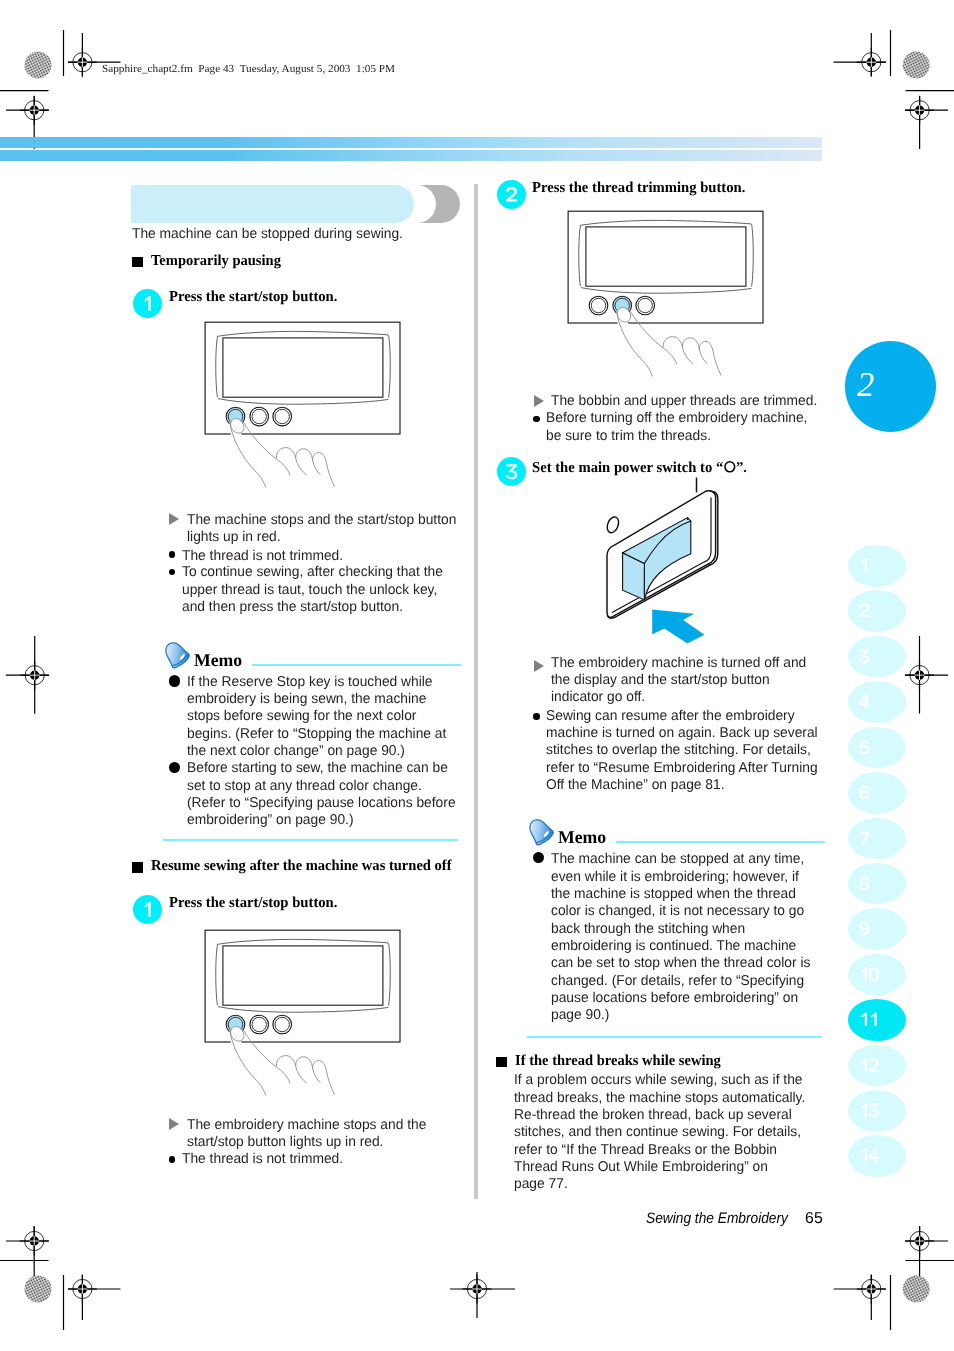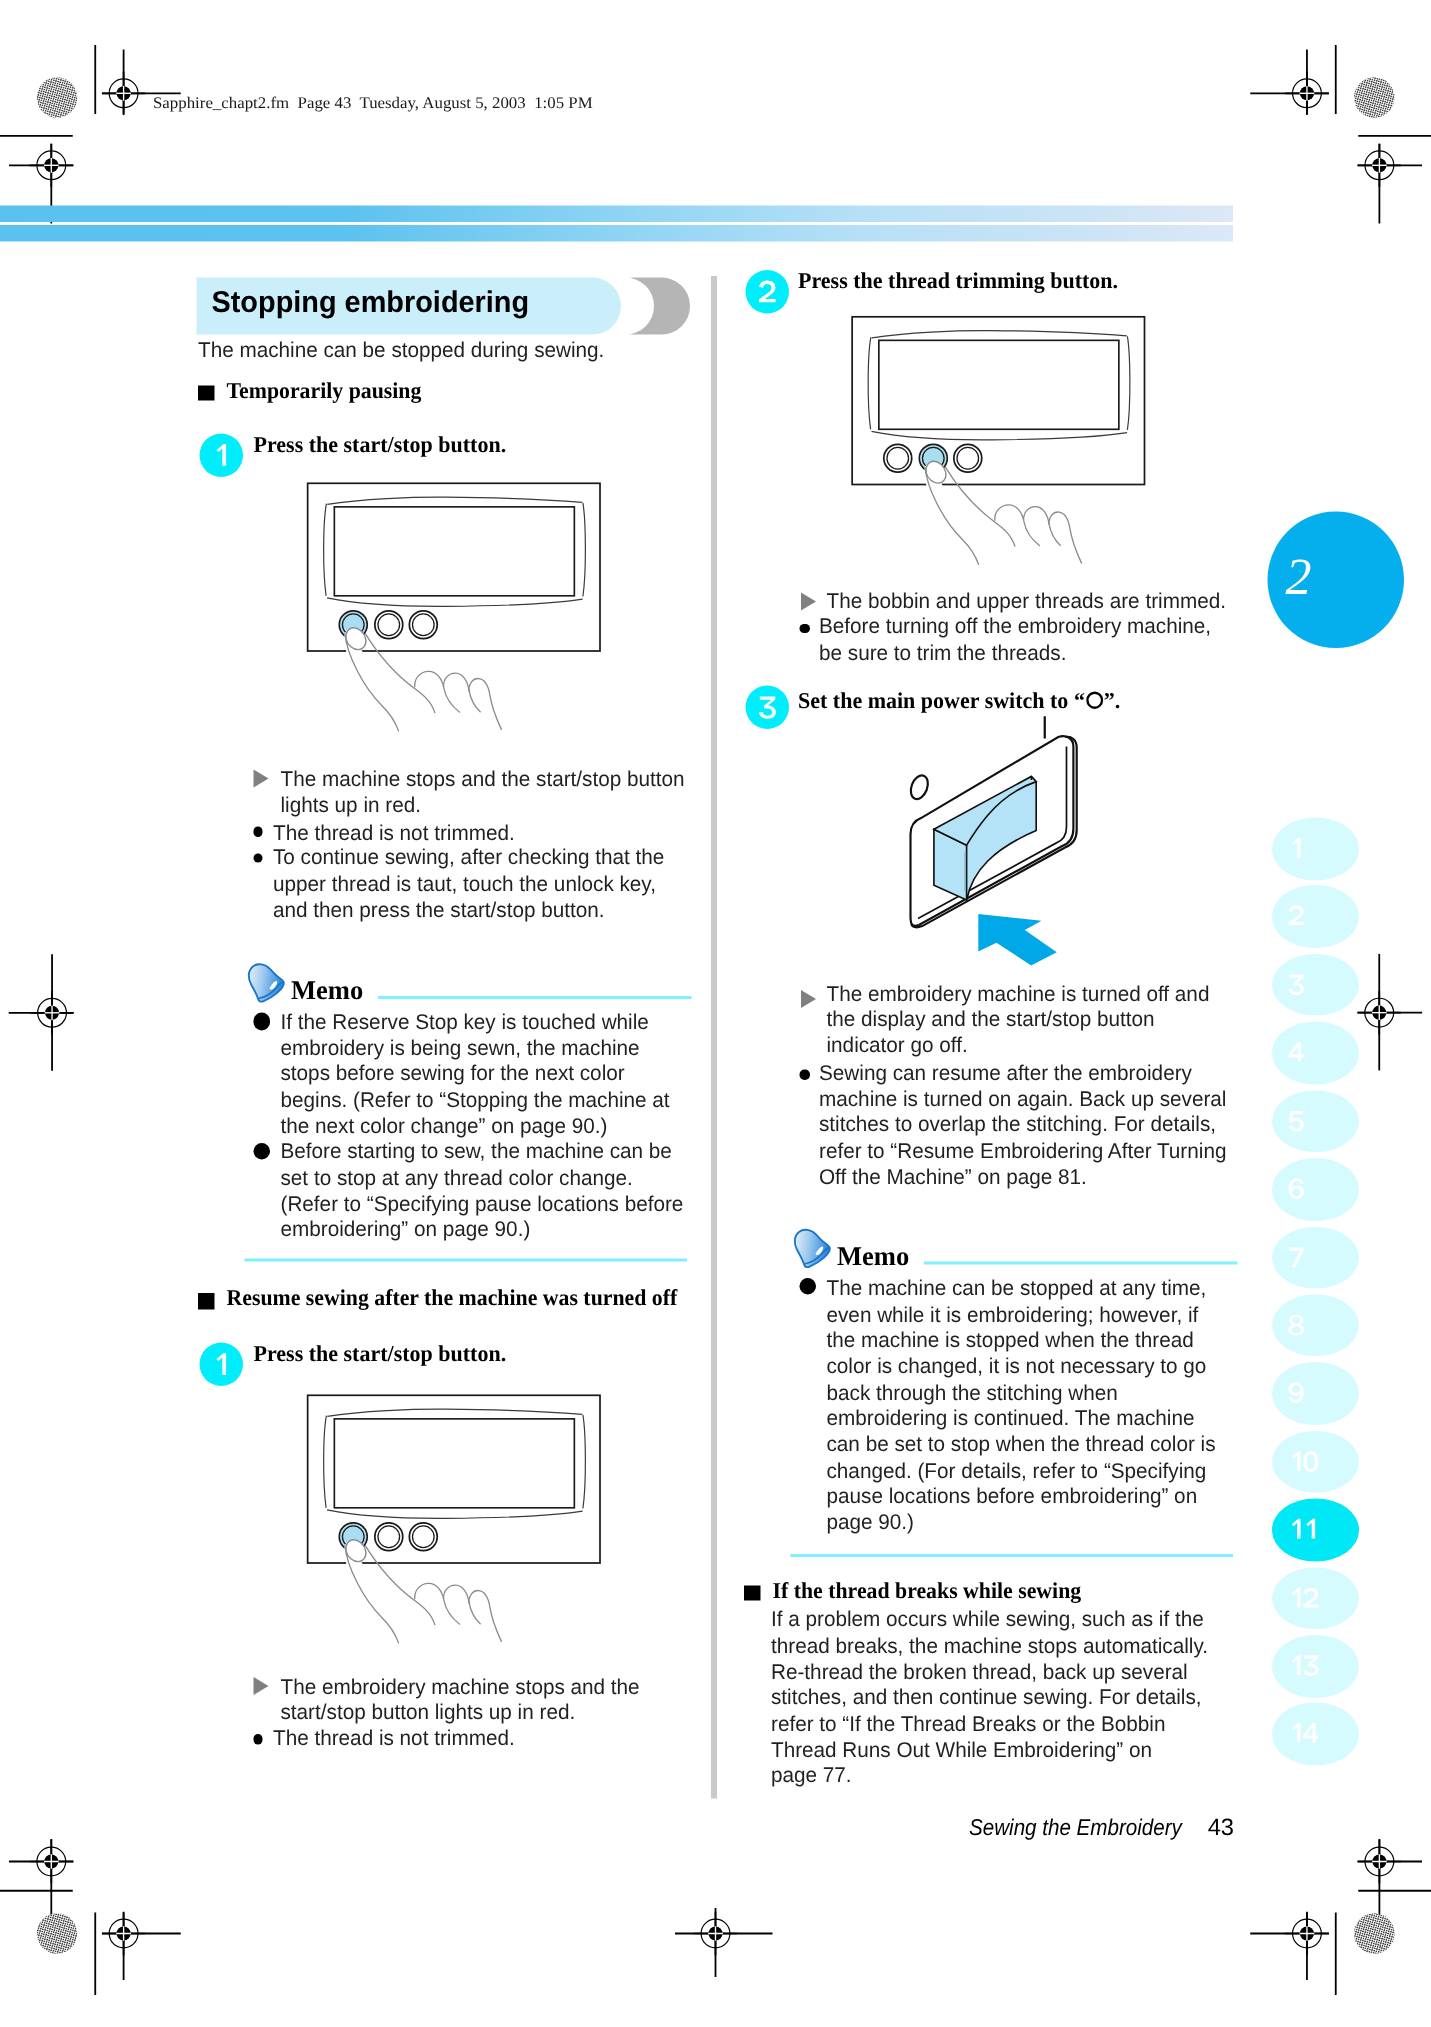--- a/index.html
+++ b/index.html
@@ -291,23 +291,20 @@
   <div class="band band1"></div>
   <div class="band band2"></div>
 
   <div class="abs" style="left:474px;top:184px;width:4px;height:1015px;background:#c9c9c9;"></div>
 
   <div class="sec-title-wrap">
     <div class="sec-title-gray"></div>
     <div class="sec-title-white"></div>
     <div class="sec-title-bg"></div>
     </div>
-    <div class="sec-title-wrap" style="pointer-events:none;background:none;">
-    <div class="sec-title-text">Stopping embroidering</div>
-  </div>
 
   <div class="bodytext" style="left:132px;top:226px;width:340px;">The machine can be stopped during sewing.</div>
 
   <div class="sqbullet" style="left:131.7px;top:256.7px;width:11.6px;height:10.8px;"></div>
   <div class="subhead" style="left:150.7px;top:254.0px;">Temporarily pausing</div>
 
   <div class="stepnum" style="left:132.9px;top:288.7px;width:29.3px;height:29.3px;">
     <svg width="29" height="29" viewBox="0 0 29 29" xmlns="http://www.w3.org/2000/svg">
         <g transform="translate(8.89,7) scale(0.66)">
           <use href="#digit-1" x="-1.6"></use>
@@ -419,21 +416,21 @@
   <div class="memo-rule" style="left:616px;top:841.3px;width:208.6px;"></div>
   <div class="dot" style="left:532.9px;top:851.6px;width:11.4px;height:11.4px;"></div>
   <div class="bodytext" style="left:550.6px;top:851.4px;width:275px;">The machine can be stopped at any time, even while it is embroidering; however, if the machine is stopped when the thread color is changed, it is not necessary to go back through the stitching when embroidering is continued. The machine can be set to stop when the thread color is changed. (For details, refer to “Specifying pause locations before embroidering” on page 90.)</div>
   <div class="memo-rule" style="left:526.8px;top:1035.5px;width:295.4px;"></div>
 
   <div class="sqbullet" style="left:495.9px;top:1056.6px;width:11.6px;height:10.8px;"></div>
   <div class="subhead" style="left:514.5px;top:1053.9px;">If the thread breaks while sewing</div>
   <div class="bodytext" style="left:513.7px;top:1072.3px;width:309px;">If a problem occurs while sewing, such as if the<br>thread breaks, the machine stops automatically.<br>Re-thread the broken thread, back up several<br>stitches, and then continue sewing. For details,<br>refer to “If the Thread Breaks or the Bobbin<br>Thread Runs Out While Embroidering” on<br>page 77.</div>
 
   <div class="footer-title" style="left:646.4px;top:1211.0px;">Sewing the Embroidery</div>
-  <div class="footer-page" style="left:805.1px;top:1211.3px;">43</div>
+  <div class="footer-page" style="left:805.1px;top:1211.3px;">65</div>
 
   <div class="chapcircle">
     <div class="chapnum">2</div>
   </div>
 
   <div id="sidetabs">
       <div class="tab" style="top: 545px; background: rgb(214, 251, 255);">
         <svg width="58" height="41.5" viewBox="0 0 58 41.5">
           <g transform="translate(11,13.5) scale(0.6)">
             <use href="#digit-1" x="-1.6"></use>

